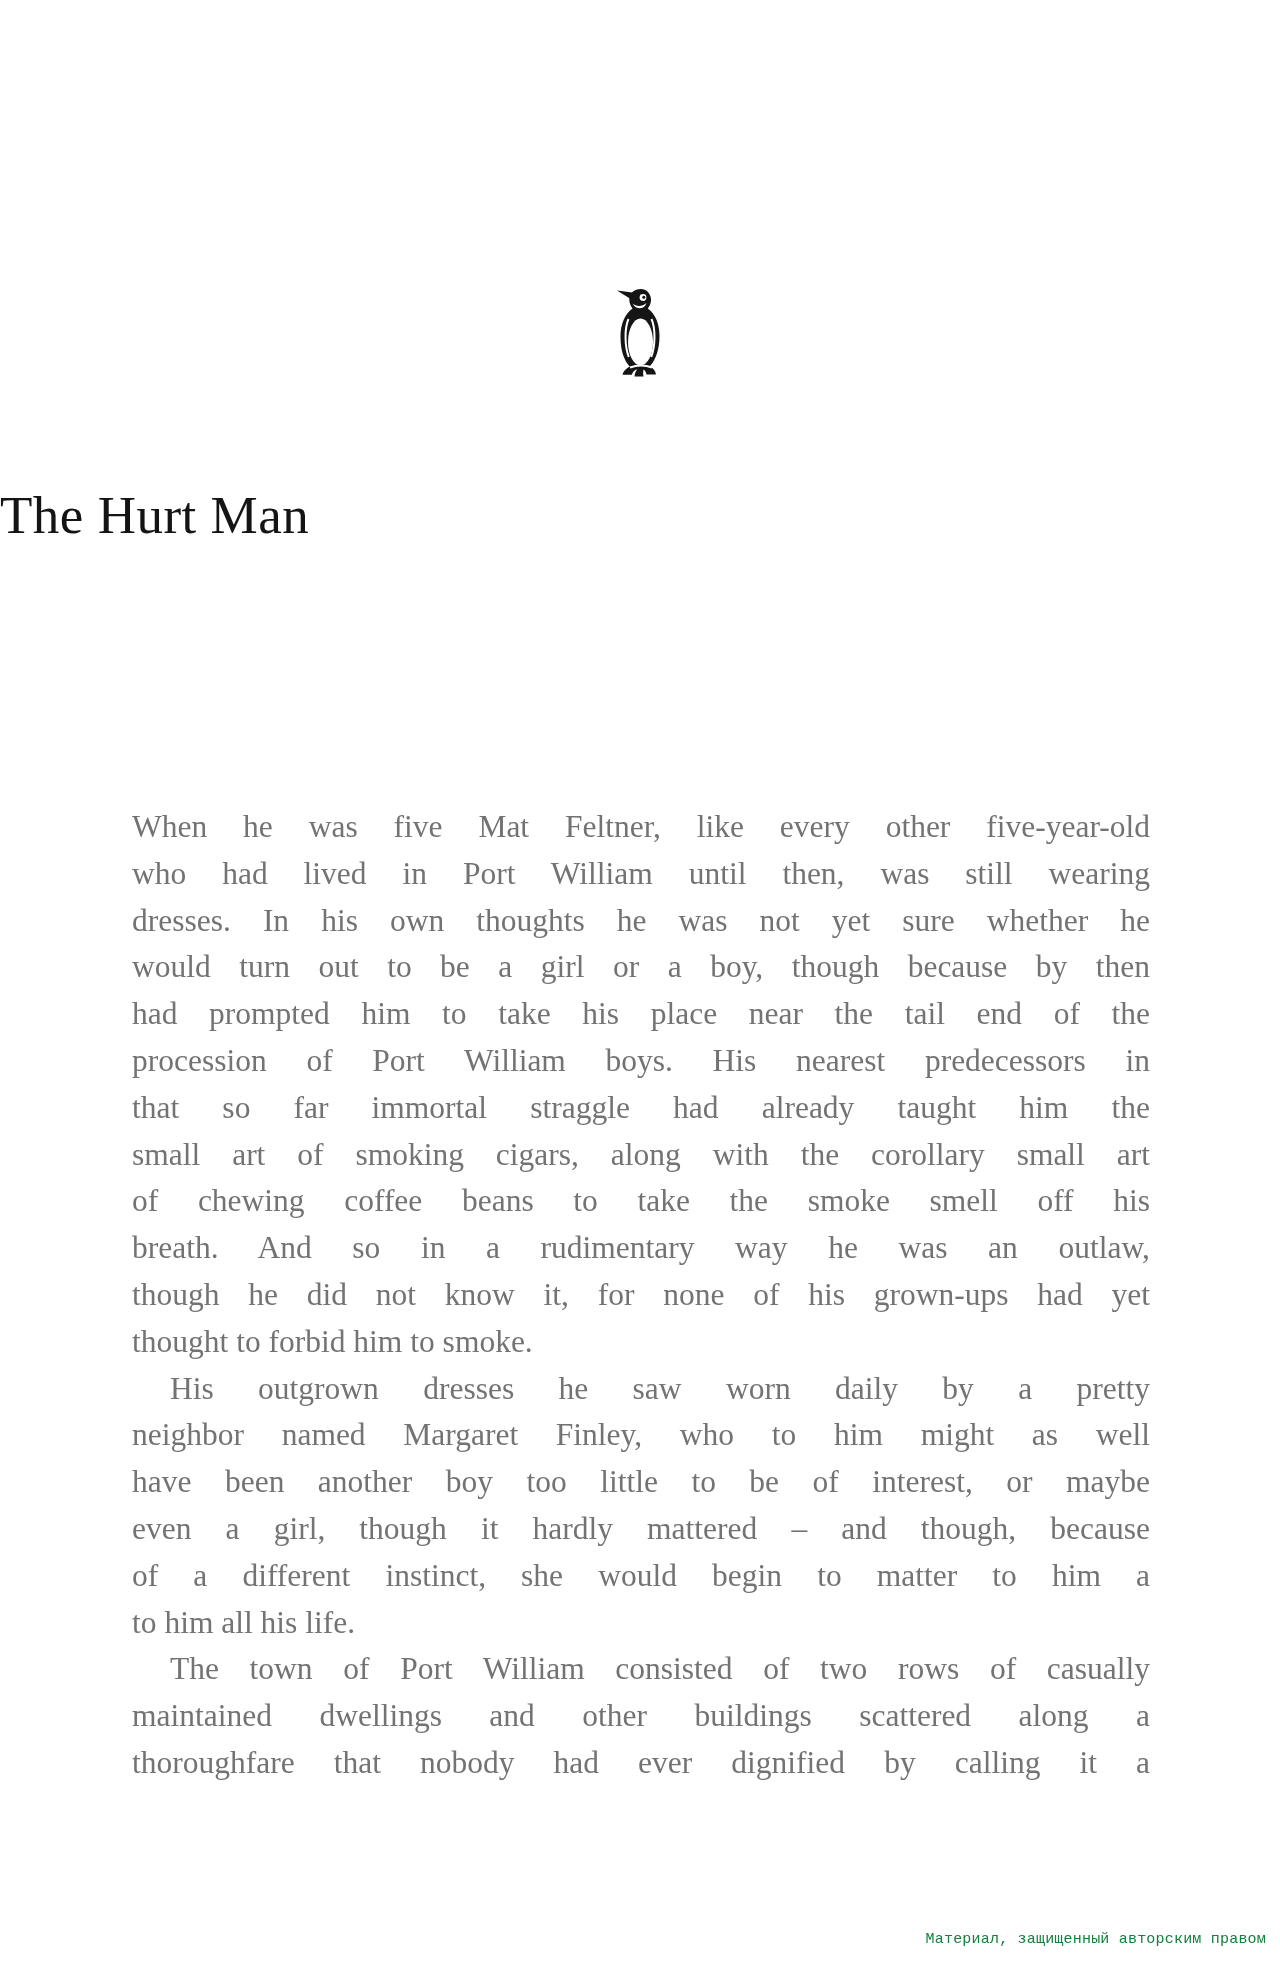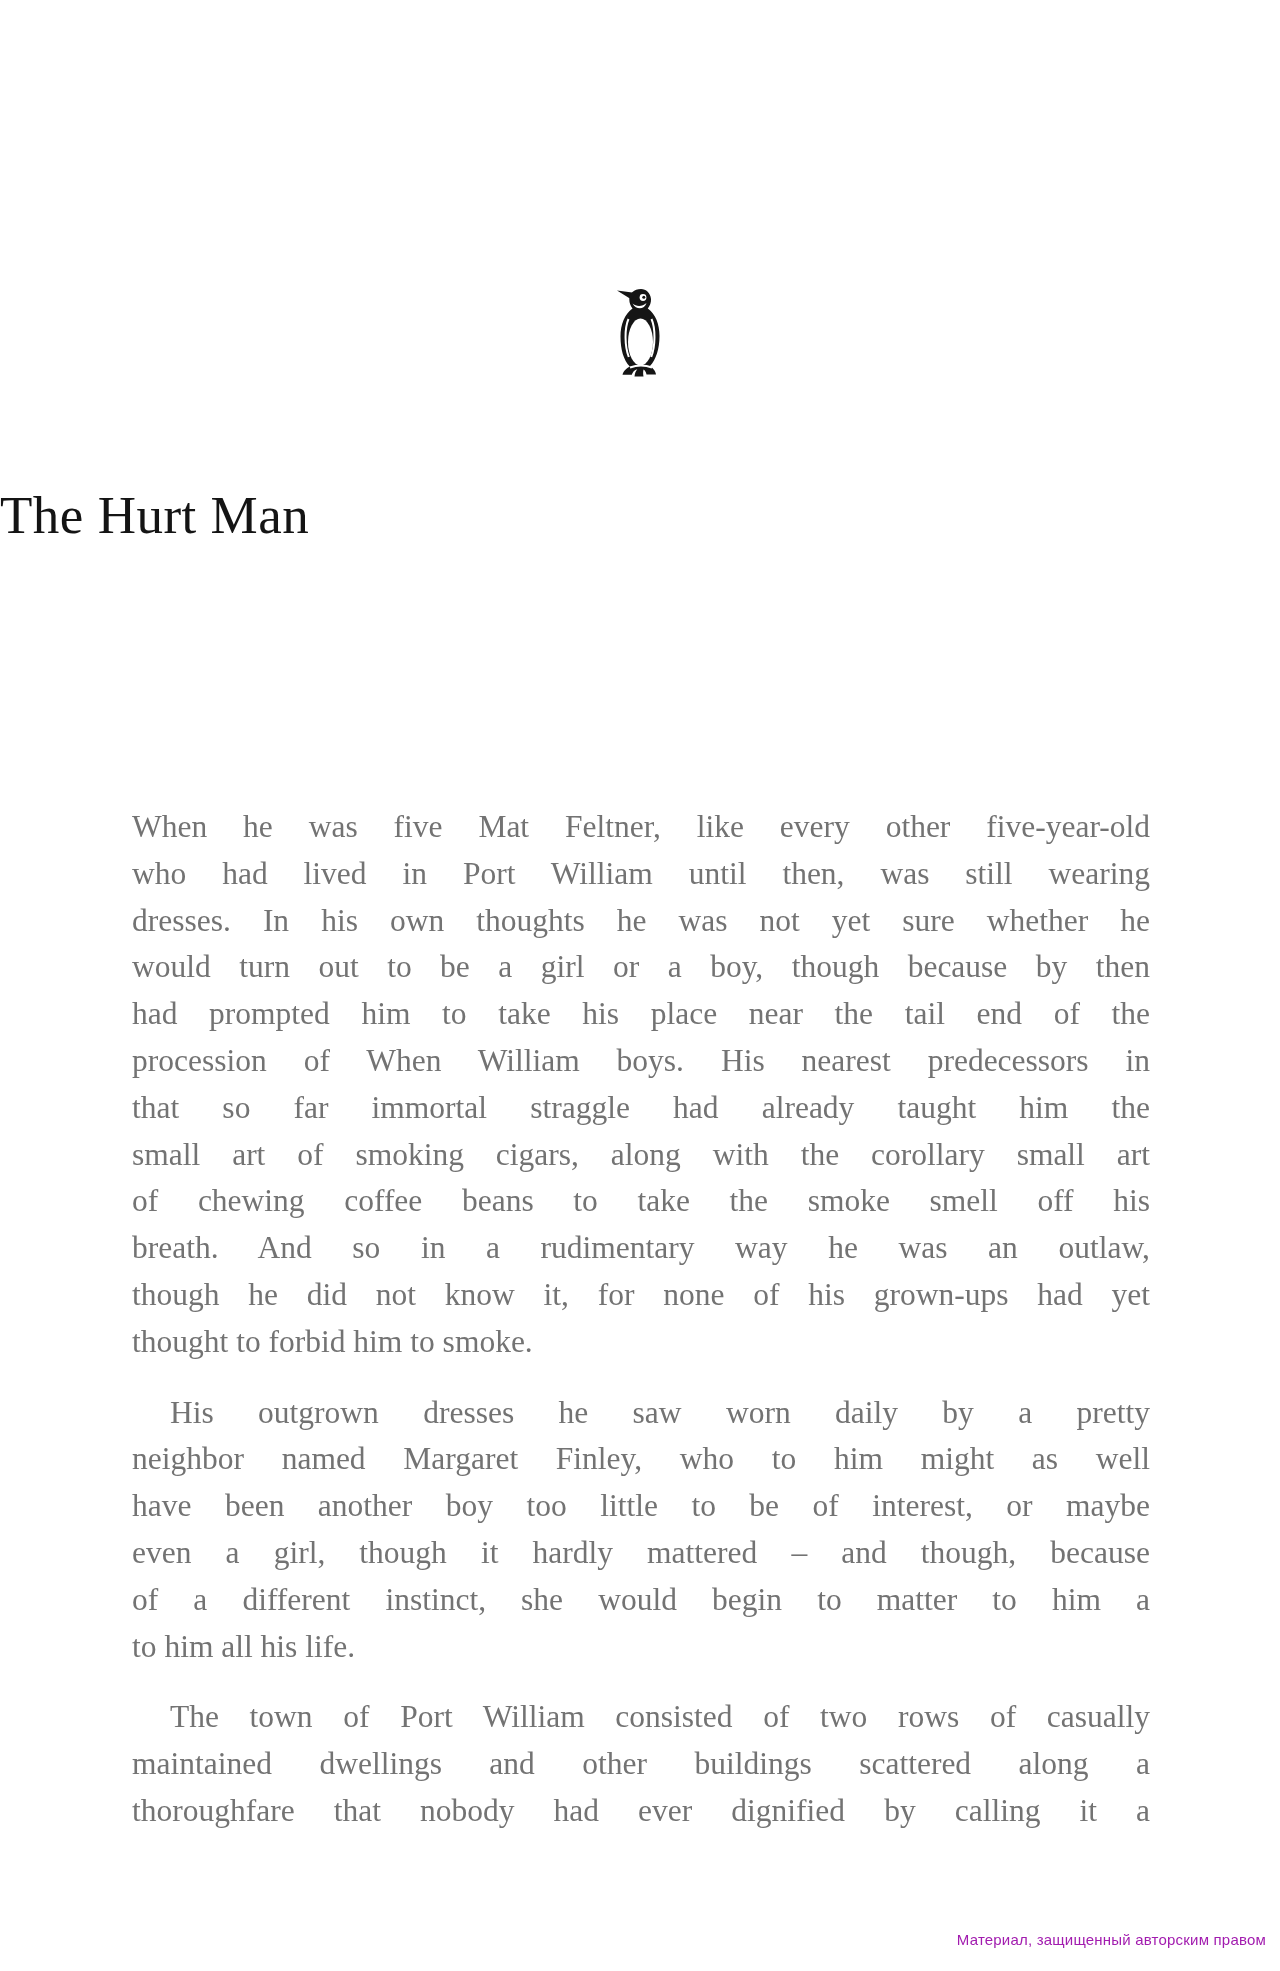--- a/index.html
+++ b/index.html
@@ -59,30 +59,29 @@
     text-align-last: justify;
     white-space: normal;
     height: 46.8px;
     overflow: visible;
   }
   .body-text .line.lastline {
     text-align-last: left;
   }
   .body-text .line.indent {
     padding-left: 38px;
-    margin-top: 24px;
   }
   .watermark {
     position: absolute;
     right: 14px;
     top: 1930px;
-    font-family: Liberation Sans, sans-serif;
+    font-family: Liberation Mono, monospace;
     font-size: 15px;
     line-height: 20px;
-    color: #a21caf;
+    color: #15803d;
     letter-spacing: 0.2px;
   }
 </style>
 </head>
 <body>
 
 <div class="page">
 
   <div class="logo-wrap">
     <svg viewBox="0 0 56 96" xmlns="http://www.w3.org/2000/svg">
@@ -124,21 +123,21 @@
 
   <div class="title">The Hurt Man</div>
 
 
   <div class="body-text">
       <div class="line">When he was five Mat Feltner, like every other five-year-old</div>
       <div class="line">who had lived in Port William until then, was still wearing</div>
       <div class="line">dresses. In his own thoughts he was not yet sure whether he</div>
       <div class="line">would turn out to be a girl or a boy, though because by then</div>
       <div class="line">had prompted him to take his place near the tail end of the</div>
-      <div class="line">procession of When William boys. His nearest predecessors in</div>
+      <div class="line">procession of Port William boys. His nearest predecessors in</div>
       <div class="line">that so far immortal straggle had already taught him the</div>
       <div class="line">small art of smoking cigars, along with the corollary small art</div>
       <div class="line">of chewing coffee beans to take the smoke smell off his</div>
       <div class="line">breath. And so in a rudimentary way he was an outlaw,</div>
       <div class="line">though he did not know it, for none of his grown-ups had yet</div>
       <div class="line lastline">thought to forbid him to smoke.</div>
       <div class="line indent">His outgrown dresses he saw worn daily by a pretty</div>
       <div class="line">neighbor named Margaret Finley, who to him might as well</div>
       <div class="line">have been another boy too little to be of interest, or maybe</div>
       <div class="line">even a girl, though it hardly mattered – and though, because</div>

